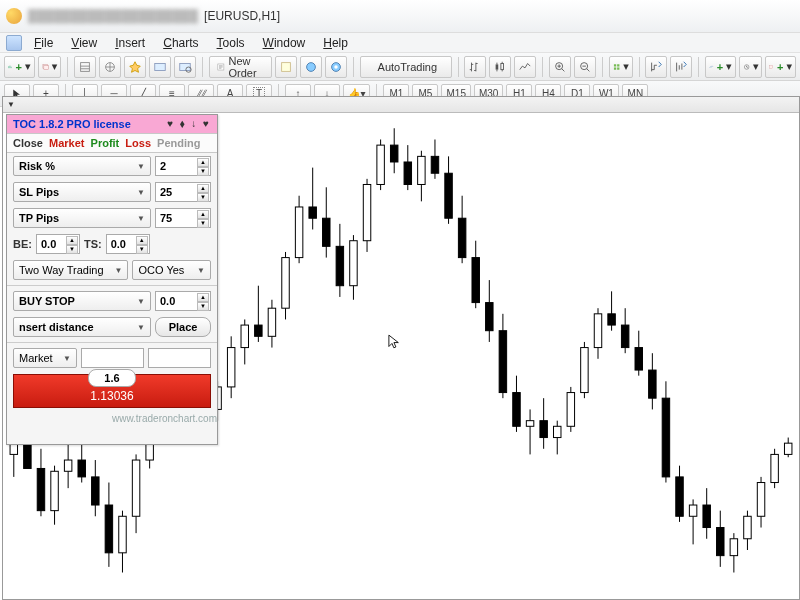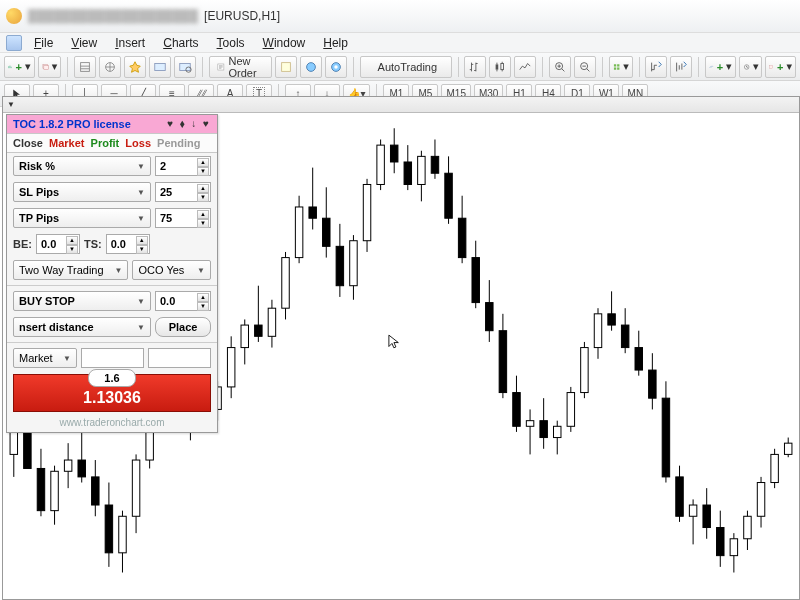--- a/index.html
+++ b/index.html
@@ -35,23 +35,23 @@
 .panel .num { width: 56px; height: 20px; border: 1px solid #aaa; background: #fff; display: flex; align-items: center; padding: 0 4px; font-weight: bold; position: relative; }
 .panel .num .spin { position: absolute; right: 1px; top: 1px; bottom: 1px; width: 12px; display: flex; flex-direction: column; }
 .panel .num .spin div { flex: 1; border: 1px solid #bbb; background: linear-gradient(#fff,#e2e2e2); font-size: 6px; line-height: 7px; text-align: center; }
 .panel .lbl { font-weight: bold; color: #333; }
 .panel .btn { height: 20px; border: 1px solid #aaa; background: linear-gradient(#fff,#e7e7e7); border-radius: 8px; display: flex; align-items: center; justify-content: center; font-weight: bold; padding: 0 8px; }
 .panel .divline { height: 1px; background: #ccc; margin: 2px 0; }
 .panel .sbrow { display: flex; gap: 4px; padding: 3px 6px; }
 .panel .sell { flex: 1; background: linear-gradient(#f03a2a,#c81c10); color: #fff; text-align: center; border: 1px solid #8a0e05; padding: 2px 8px 4px; cursor: pointer; }
 .panel .buy { flex: 1; background: linear-gradient(#3cae3c,#1d8a1d); color: #fff; text-align: center; border: 1px solid #0d5a0d; padding: 2px 0 4px; cursor: pointer; }
 .panel .sell .t, .panel .buy .t { font-size: 11px; font-weight: bold; }
-.panel .sell .p, .panel .buy .p { font-size: 16px; font-weight: bold; }
+.panel .sell .p, .panel .buy .p { font-size: 12px; font-weight: normal; }
 .panel .spread { width: 48px; height: 18px; margin: 0 auto; border: 1px solid #aaa; background: #fff; border-radius: 8px; font-weight: bold; display: flex; align-items: center; justify-content: center; font-size: 11px; }
-.panel .foot { text-align: center; padding: 2px 0 4px; color: #9aa; font-size: 10px; }
+.panel .foot { text-align: right; padding: 2px 0 20px; color: #9aa; font-size: 10px; }
 .cursor { position: absolute; left: 388px; top: 334px; width: 14px; height: 18px; pointer-events: none; }
 </style>
 </head>
 <body>
 
 <div class="titlebar">
   <div class="logo"></div>
   <span class="blurred">████████████████████</span>
   <span class="title">[EURUSD,H1]</span>
 </div>

